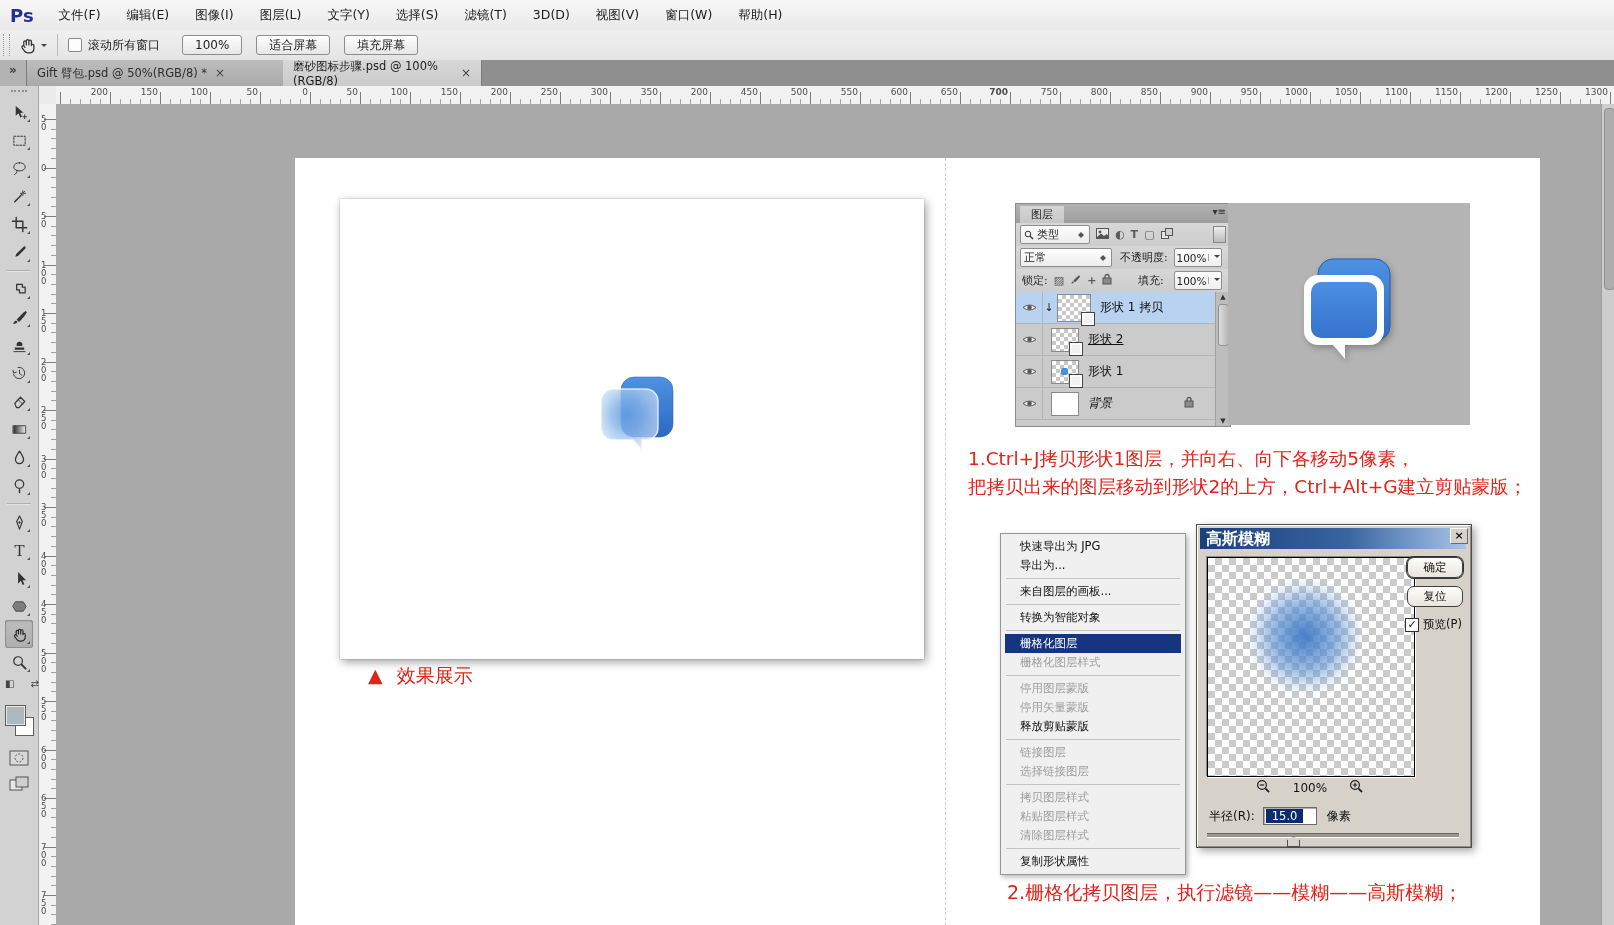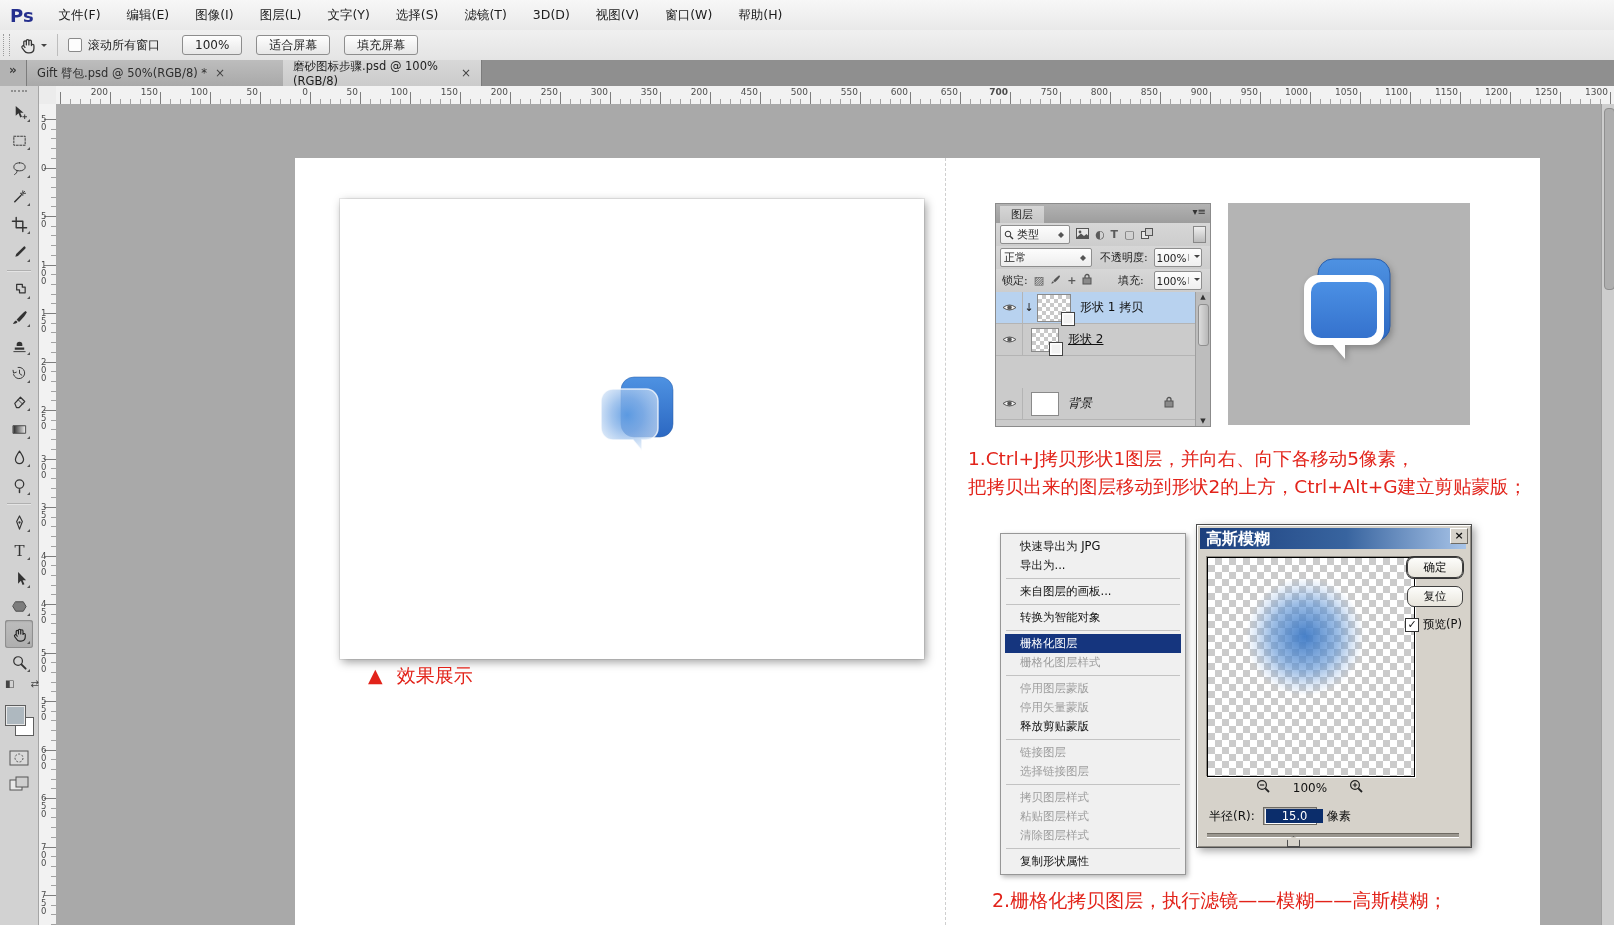--- a/index.html
+++ b/index.html
@@ -72,21 +72,21 @@
   #docpage{position:absolute;left:239px;top:54px;width:1245px;height:767px;background:#ffffff;overflow:hidden;}
 
   #mockpage{position:absolute;left:45px;top:41px;width:584px;height:460px;background:#fff;
             box-shadow:2px 3px 9px rgba(0,0,0,.38),0 0 0 1px #ececec;}
   #canvas-icon{position:absolute;left:258px;top:176px;}
   #caption{position:absolute;left:73px;top:503px;font-size:19px;color:#e2231a;}
   #caption .mark{margin-right:14px;}
   #dashline{position:absolute;left:650px;top:0;height:767px;border-left:1px dashed #cfcfcf;}
 
   
-  #layers{position:absolute;left:700px;top:45px;width:214px;height:222px;border:1px solid #8b8b8b;background:#3b82f6;font-size:11px;color:#222;}
+  #layers{position:absolute;left:720px;top:45px;width:214px;height:222px;border:1px solid #8b8b8b;background:#3b82f6;font-size:11px;color:#222;}
   #lp-head{position:absolute;left:0;top:0;width:100%;height:19px;background:linear-gradient(#b2b2b2,#9d9d9d);}
   #lp-tab{position:absolute;left:4px;top:2px;width:44px;height:17px;background:linear-gradient(#d6d6d6,#c6c6c6);text-align:center;line-height:17px;font-size:11px;}
   #lp-menu{position:absolute;right:4px;top:2px;font-size:10px;color:#333;}
   .lp-row{position:absolute;left:0;width:100%;height:23px;background:linear-gradient(#d7d7d7,#cdcdcd);border-bottom:1px solid #aeaeae;display:flex;align-items:center;}
   #lp-filter{top:19px;} #lp-blend{top:42px;} #lp-lock{top:65px;}
   .combo{background:linear-gradient(#fdfdfd,#ededed);border:1px solid #8e8e8e;border-radius:2px;height:17px;display:flex;align-items:center;padding:0 3px;margin-left:4px;}
   .spn{width:9px;height:12px;position:relative;margin-left:4px;}
   .spn::before{content:"";position:absolute;left:1px;top:0;border:3px solid transparent;border-bottom-color:#555;}
   .spn::after{content:"";position:absolute;left:1px;bottom:0;border:3px solid transparent;border-top-color:#555;}
   .lp-icon{margin-left:6px;color:#5a5a5a;font-size:11px;line-height:12px;}
@@ -115,21 +115,21 @@
   #lp-scroll .ar{position:absolute;left:0;width:14px;text-align:center;font-size:7px;color:#333;}
   #lp-scroll .thumb{position:absolute;left:2px;top:12px;width:9px;height:40px;background:linear-gradient(90deg,#dcdcdc,#b8b8b8);border:1px solid #8f8f8f;border-radius:3px;}
 
   
   #preview-box{position:absolute;left:933px;top:45px;width:242px;height:222px;background:#b4b4b4;}
   #preview-box svg{position:absolute;left:66px;top:52px;filter:drop-shadow(2px 3px 3px rgba(0,0,0,.25));}
 
   
   .redtext{position:absolute;color:#e2231a;font-size:18.5px;line-height:28px;white-space:nowrap;}
   #red1{left:673px;top:287px;}
-  #red2{left:697px;top:720px;font-size:19px;margin-top:8px;}
+  #red2{left:712px;top:720px;font-size:19px;}
 
   
   #ctxmenu{position:absolute;left:705px;top:375px;width:176px;background:#f0f0f0;border:1px solid #979797;
            box-shadow:2px 2px 5px rgba(0,0,0,.3);padding:3px 4px;}
   .cm-item{height:19px;line-height:19px;padding-left:15px;font-size:11.5px;white-space:nowrap;}
   .cm-item.normal{color:#111;}
   .cm-item.disabled{color:#9d9d9d;}
   .cm-item.highlight{background:#15357e;color:#fff;}
   .cm-sep{height:1px;background:#c3c3c3;margin:3px 1px;}
 
@@ -151,21 +151,21 @@
   .gb-btn{position:absolute;left:210px;width:56px;height:21px;background:linear-gradient(#fdfdfb,#e8e5dc);
           border:1px solid #3f3f3f;border-radius:7px;font-size:11.5px;font-family:inherit;color:#111;}
   #gb-ok{top:32px;box-shadow:0 0 0 1px #333;}
   #gb-reset{top:61px;}
   #gb-prevck{position:absolute;left:208px;top:92px;display:flex;align-items:center;font-size:11.5px;color:#111;}
   .gb-check{width:12px;height:12px;background:#fff;border:1px solid #333;margin-right:4px;font-size:11px;line-height:11px;text-align:center;font-weight:bold;}
   #gb-zoomrow{position:absolute;left:0;top:254px;width:226px;display:flex;align-items:center;justify-content:center;gap:22px;font-size:12px;color:#111;}
   #gb-radrow{position:absolute;left:12px;top:282px;display:flex;align-items:center;font-size:12px;color:#111;}
   #gb-input{width:54px;height:18px;background:#fff;border:1px solid #6e6a62;box-shadow:inset 1px 1px 1px rgba(0,0,0,.35);
             margin:0 10px 0 8px;display:flex;align-items:center;padding-left:2px;box-sizing:border-box;}
-  #gb-selval{background:#0b2d6b;color:#fff;font-size:11.5px;padding:0 16px;}
+  #gb-selval{background:#0b2d6b;color:#fff;font-size:11.5px;padding:0 6px;}
   #gb-slider{position:absolute;left:10px;top:308px;width:252px;height:3px;background:#9a968e;
              border-bottom:1px solid #fff;border-top:1px solid #6e6a62;}
   #gb-thumb{position:absolute;left:80px;top:2px;width:11px;height:9px;background:#d6d2ca;border:1px solid #4e4e4e;
             clip-path:polygon(50% 0,100% 38%,100% 100%,0 100%,0 38%);}
 </style>
 </head>
 <body>
 
 <div id="app">
 
@@ -508,20 +508,33 @@
                 <svg width="15" height="11" viewBox="0 0 15 11">
                   <path d="M1 5.5 Q7.5 .5 14 5.5 Q7.5 10.5 1 5.5 Z" fill="#f2f2f2" stroke="#555"></path>
                   <circle cx="7.5" cy="5.5" r="2.2" fill="#555"></circle>
                 </svg>
               </span>
             <span class="lthumb checker">
                 <span class="vbadge"></span>
               </span>
             <span class="lname u">形状 2</span>
           </div>
+          <div class="lrow" style="top:64px">
+            <span class="eyec">
+                <svg width="15" height="11" viewBox="0 0 15 11">
+                  <path d="M1 5.5 Q7.5 .5 14 5.5 Q7.5 10.5 1 5.5 Z" fill="#f2f2f2" stroke="#555"></path>
+                  <circle cx="7.5" cy="5.5" r="2.2" fill="#555"></circle>
+                </svg>
+              </span>
+            <span class="lthumb checker">
+                <span class="bluedot"></span>
+                <span class="vbadge"></span>
+              </span>
+            <span class="lname">形状 1</span>
+          </div>
           <div class="lrow" style="top:96px">
             <span class="eyec">
                 <svg width="15" height="11" viewBox="0 0 15 11">
                   <path d="M1 5.5 Q7.5 .5 14 5.5 Q7.5 10.5 1 5.5 Z" fill="#f2f2f2" stroke="#555"></path>
                   <circle cx="7.5" cy="5.5" r="2.2" fill="#555"></circle>
                 </svg>
               </span>
             <span class="lthumb white"></span>
             <span class="lname it">背景</span>
             <span class="rowlock locksvg"><svg width="10" height="12" viewBox="0 0 10 12">

